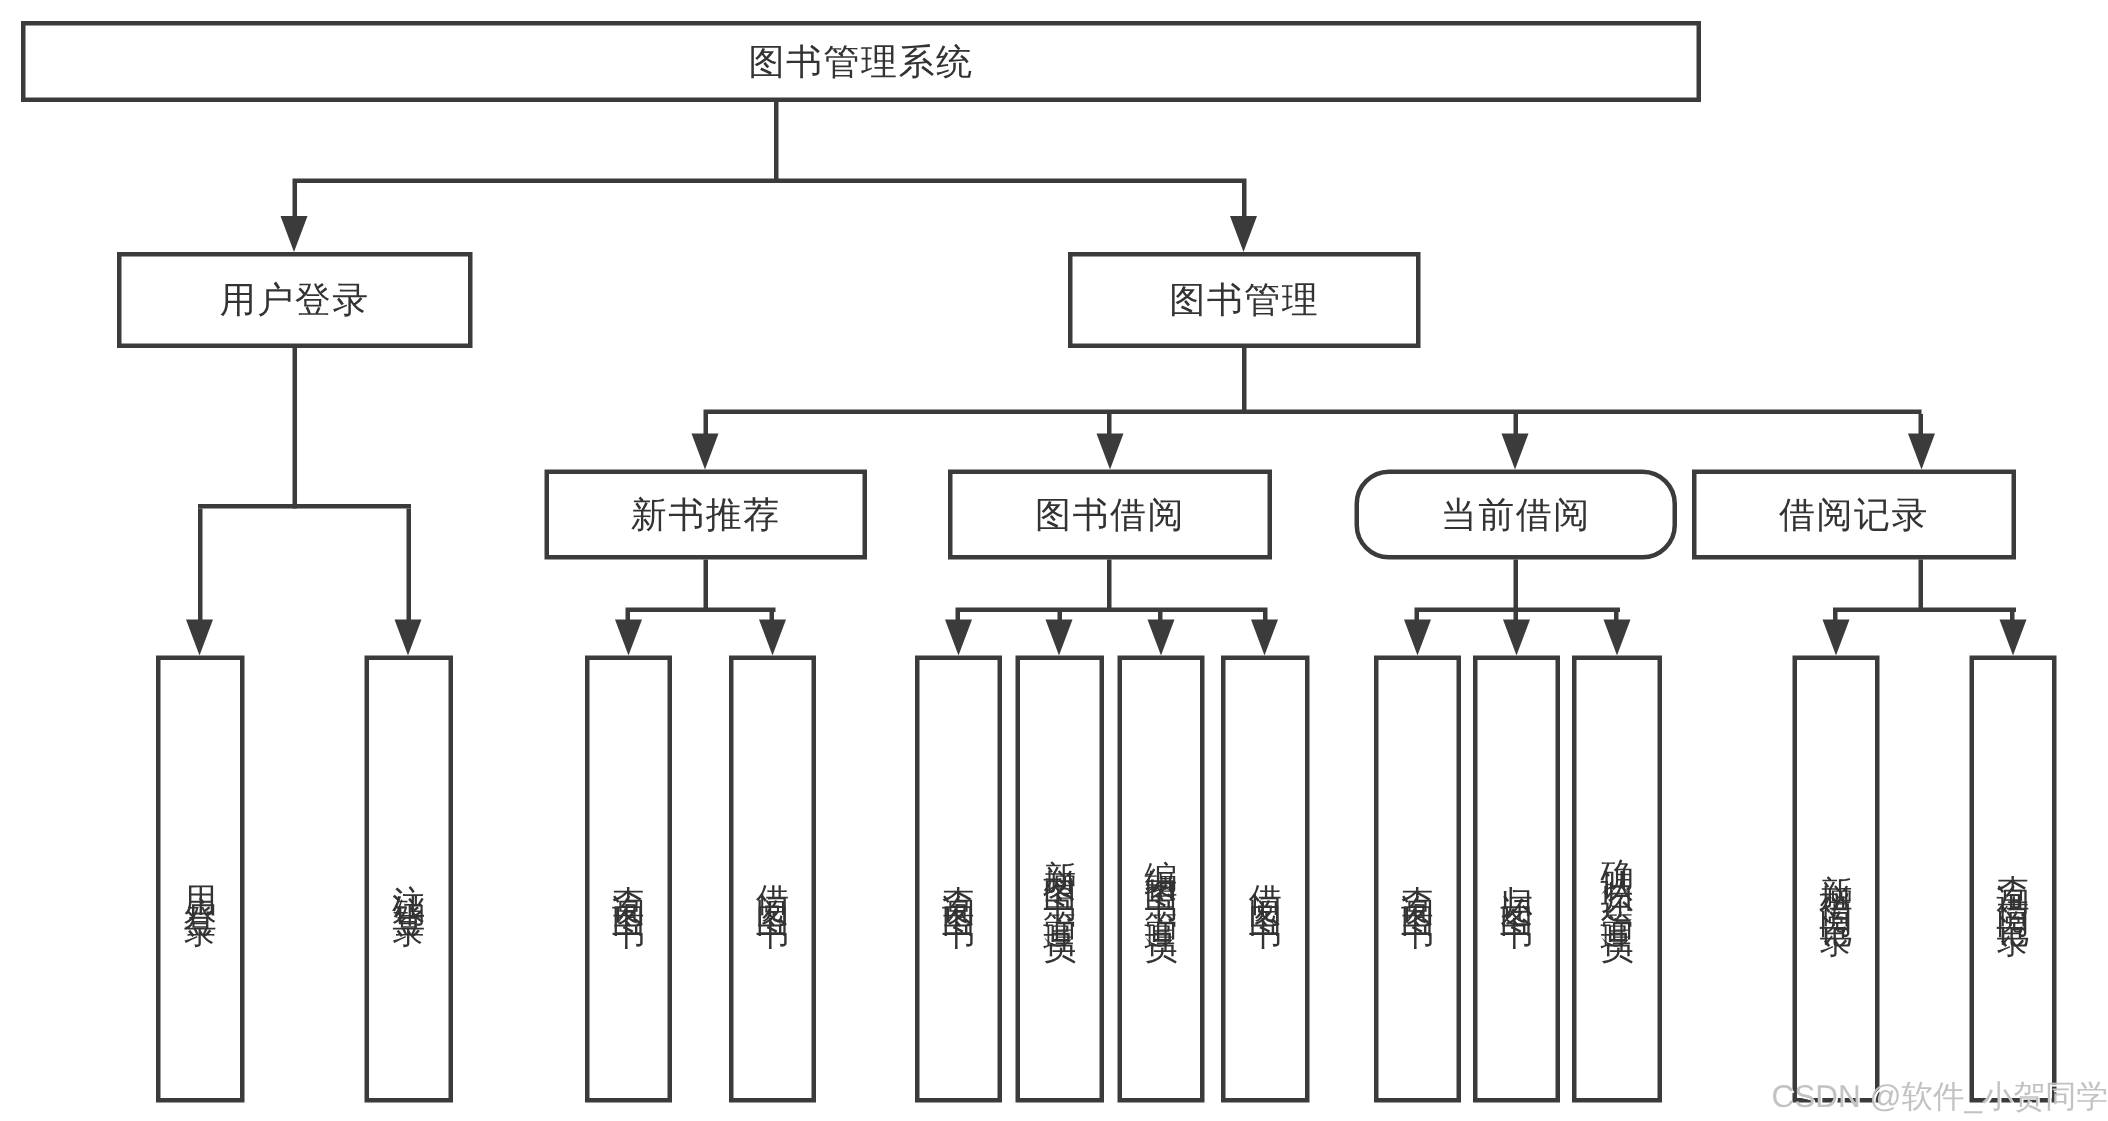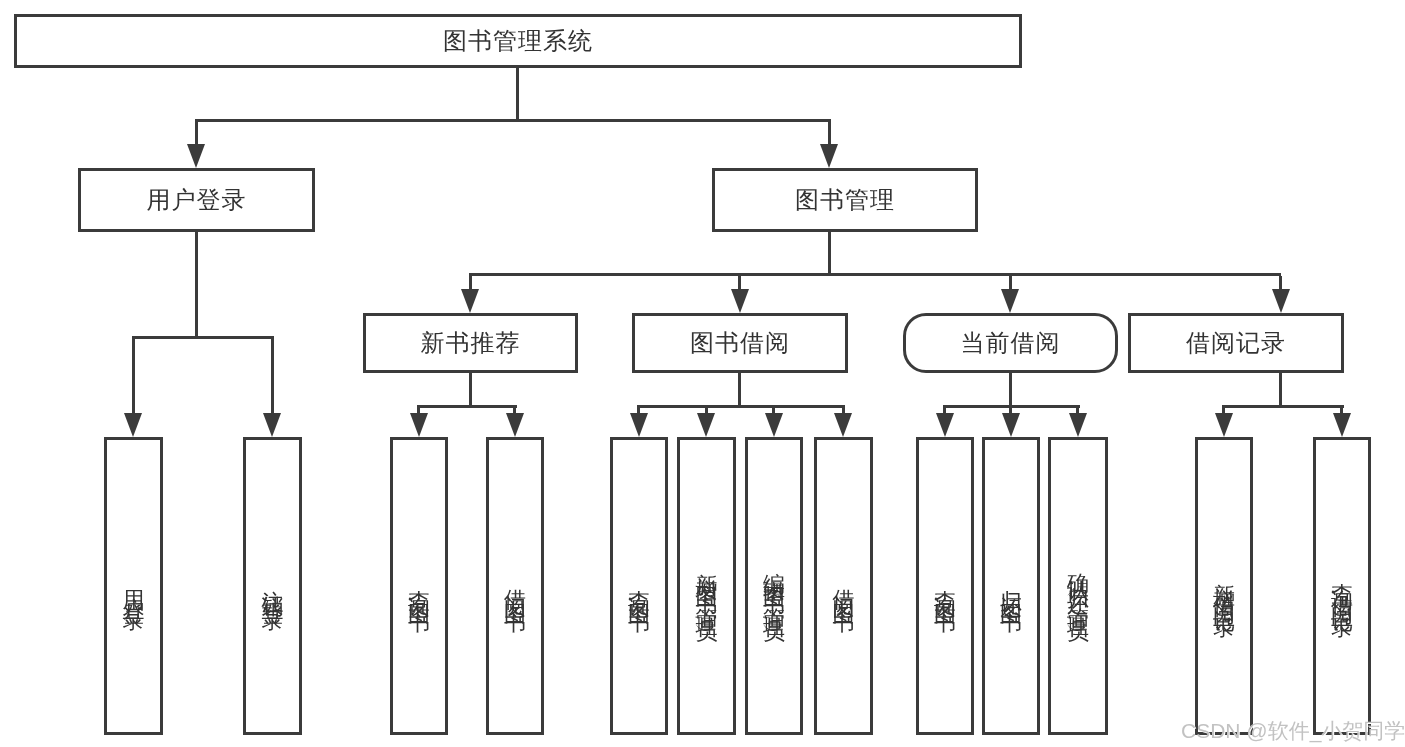--- a/index.html
+++ b/index.html
@@ -56,35 +56,35 @@
     text-shadow:1px 1px 0 #ffffff;
     white-space:nowrap;
     z-index:10;
   }
 </style>
 </head>
 <body>
 
 <div class="canvas">
 
-  <div class="box hbox" style="left:14px;top:14px;width:1008px;height:54px;text-align:center;">
+  <div class="box hbox" style="left:14px;top:14px;width:1120px;height:54px;text-align:center;">
     <span>图书管理系统</span>
   </div>
 
   <div class="vline" style="left:516px;top:68px;height:54px;"></div>
   <div class="hline" style="left:195px;top:119px;width:636px;"></div>
   <div class="vline" style="left:195px;top:122px;height:26px;"></div>
   <div class="arrow" style="left:187px;top:144px;"></div>
   <div class="vline" style="left:828px;top:122px;height:26px;"></div>
   <div class="arrow" style="left:820px;top:144px;"></div>
 
   <div class="box hbox" style="left:78px;top:168px;width:237px;height:64px;">
     <span>用户登录</span>
   </div>
-  <div class="box hbox" style="left:712px;top:168px;width:266px;height:64px;">
+  <div class="box hbox" style="left:712px;top:168px;width:235px;height:64px;">
     <span>图书管理</span>
   </div>
 
   <div class="vline" style="left:195px;top:232px;height:107px;"></div>
   <div class="hline" style="left:132px;top:336px;width:142px;"></div>
   <div class="vline" style="left:132px;top:339px;height:78px;"></div>
   <div class="arrow" style="left:124px;top:413px;"></div>
   <div class="vline" style="left:271px;top:339px;height:78px;"></div>
   <div class="arrow" style="left:263px;top:413px;"></div>
 

